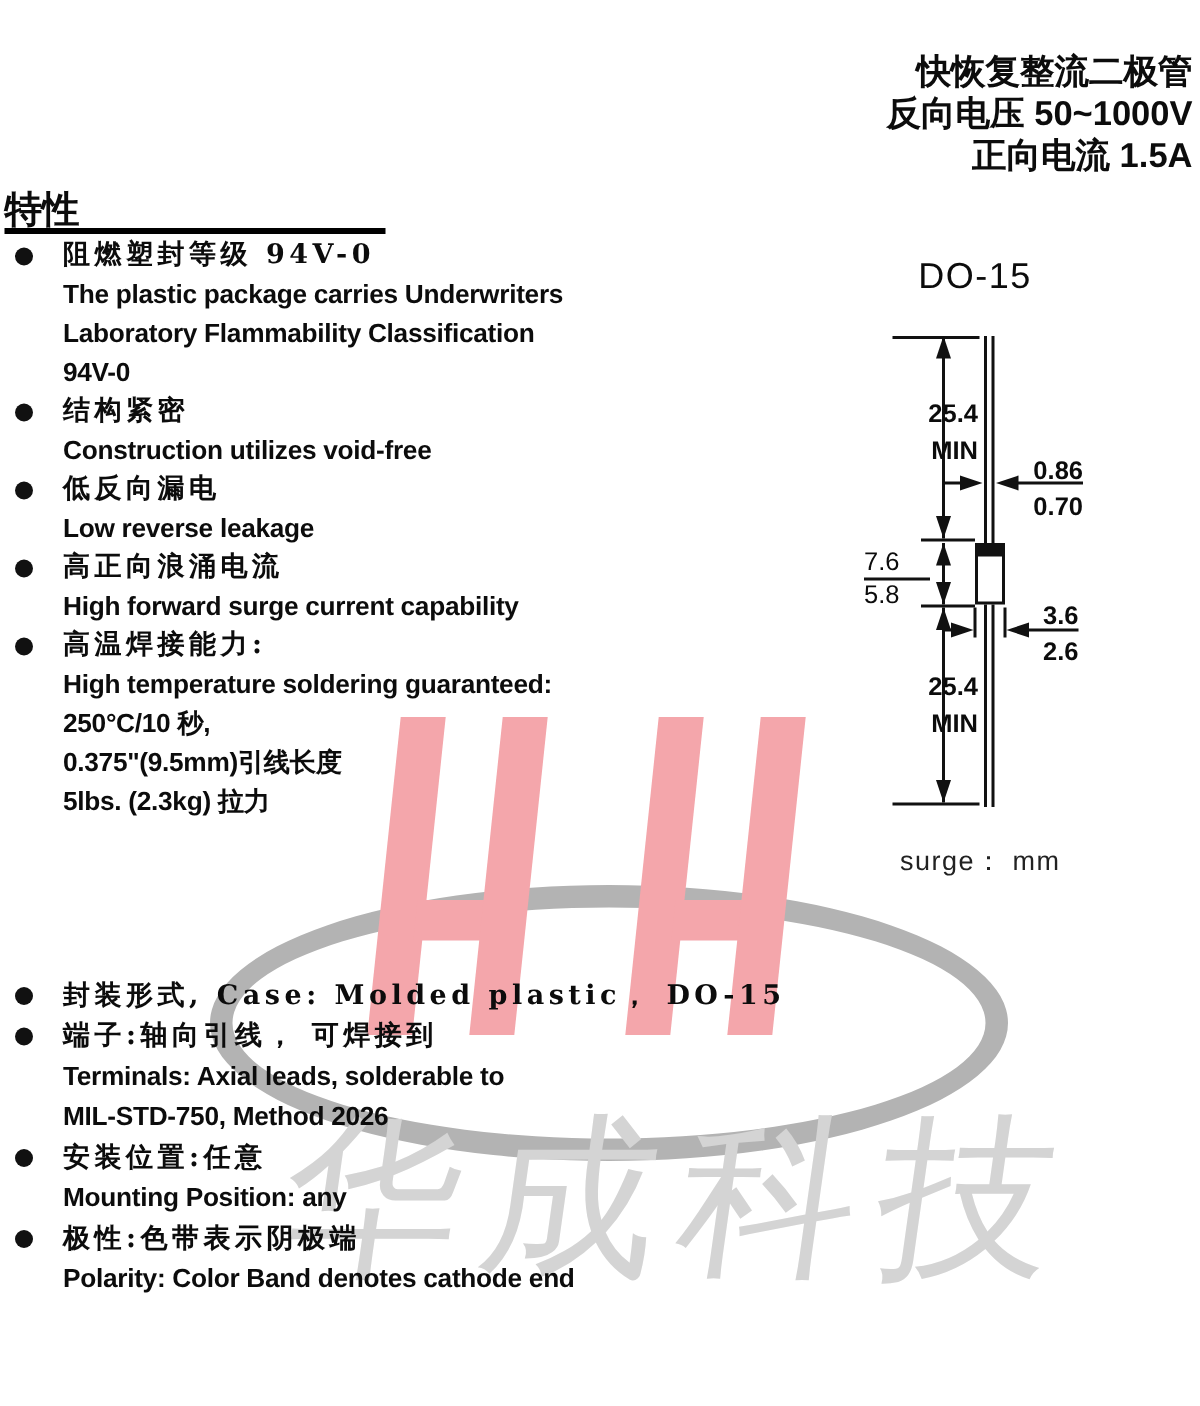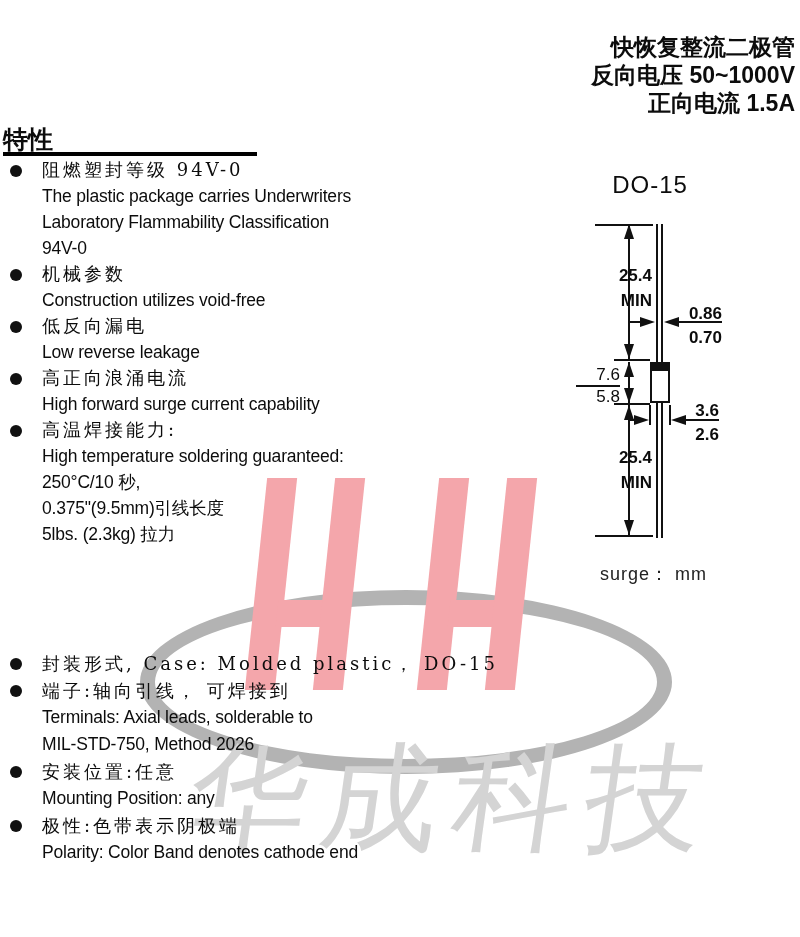--- a/index.html
+++ b/index.html
@@ -15,21 +15,21 @@
   .wm-company{position:absolute;left:190px;top:738px;z-index:2;font-size:118px;line-height:120px;
       letter-spacing:14px;color:#d4d4d4;font-family:"DejaVu Serif",serif;transform:skewX(-8deg);white-space:nowrap;}
   
   .top-header{position:absolute;top:33px;right:5px;text-align:right;font-weight:bold;
       font-size:23px;line-height:28px;z-index:5;}
   
   .sec-head{position:absolute;left:3px;font-weight:bold;border-bottom:4px solid #000000;z-index:5;}
   .feat-head{top:123px;width:254px;height:29px;font-size:25px;}
   .mech-head{top:608px;width:437px;height:30px;font-size:23px;}
   
-  .blist{position:absolute;left:8px;z-index:5;}
+  .blist{position:absolute;left:8px;z-index:5;font-weight:bold;}
   .feat-list{top:157px;}
   .mech-list{top:650px;}
   .bitem{position:relative;padding-left:34px;}
   .bitem .dot{position:absolute;left:2px;top:8px;width:12px;height:12px;border-radius:50%;background:#111;}
   .feat-list .ln{line-height:26px;}
   .mech-list .ln{line-height:27px;}
   .ln.cn{font-size:18px;letter-spacing:3px;font-family:"DejaVu Serif",serif;}
   .ln.en{font-size:17.5px;letter-spacing:-0.2px;}
   
   .diagram{position:absolute;left:560px;top:165px;width:240px;height:440px;z-index:5;font-size:17px;}
@@ -39,21 +39,21 @@
       border-left:2px solid #111;border-right:2px solid #111;background:#fff;}
   .dbody{position:absolute;left:90px;top:197px;width:20px;height:41px;box-sizing:border-box;
       border:2px solid #111;background:#fff;z-index:2;}
   .dbody .band{width:100%;height:7px;background:#111;}
   .arr{position:absolute;width:0;height:0;}
   .arr-up{border-left:5px solid transparent;border-right:5px solid transparent;border-bottom:15px solid #111;}
   .arr-down{border-left:5px solid transparent;border-right:5px solid transparent;border-top:15px solid #111;}
   .arr-left{border-top:5px solid transparent;border-bottom:5px solid transparent;border-right:15px solid #111;}
   .arr-right{border-top:5px solid transparent;border-bottom:5px solid transparent;border-left:15px solid #111;}
   .dim-label{position:absolute;text-align:right;line-height:25px;font-weight:bold;}
-  .frac{position:absolute;text-align:right;line-height:19px;}
+  .frac{position:absolute;text-align:left;line-height:19px;}
   .frac .ftop{border-bottom:2px solid #111;padding-bottom:1px;}
   .unit-label{position:absolute;left:40px;top:397px;font-size:18px;letter-spacing:1px;color:#222;}
 </style>
 </head>
 <body>
 
 <div class="page">
 
   <div class="wm-ellipse"></div>
   <div class="wm-h" style="left:256px;" title="HH">
@@ -79,21 +79,21 @@
   <div class="blist feat-list">
     <div class="bitem">
       <span class="dot"></span>
       <div class="ln cn">阻燃塑封等级 94V-0</div>
       <div class="ln en">The plastic package carries Underwriters</div>
       <div class="ln en">Laboratory Flammability Classification</div>
       <div class="ln en">94V-0</div>
     </div>
     <div class="bitem">
       <span class="dot"></span>
-      <div class="ln cn">机械参数</div>
+      <div class="ln cn">结构紧密</div>
       <div class="ln en">Construction utilizes void-free</div>
     </div>
     <div class="bitem">
       <span class="dot"></span>
       <div class="ln cn">低反向漏电</div>
       <div class="ln en">Low reverse leakage</div>
     </div>
     <div class="bitem">
       <span class="dot"></span>
       <div class="ln cn">高正向浪涌电流</div>

